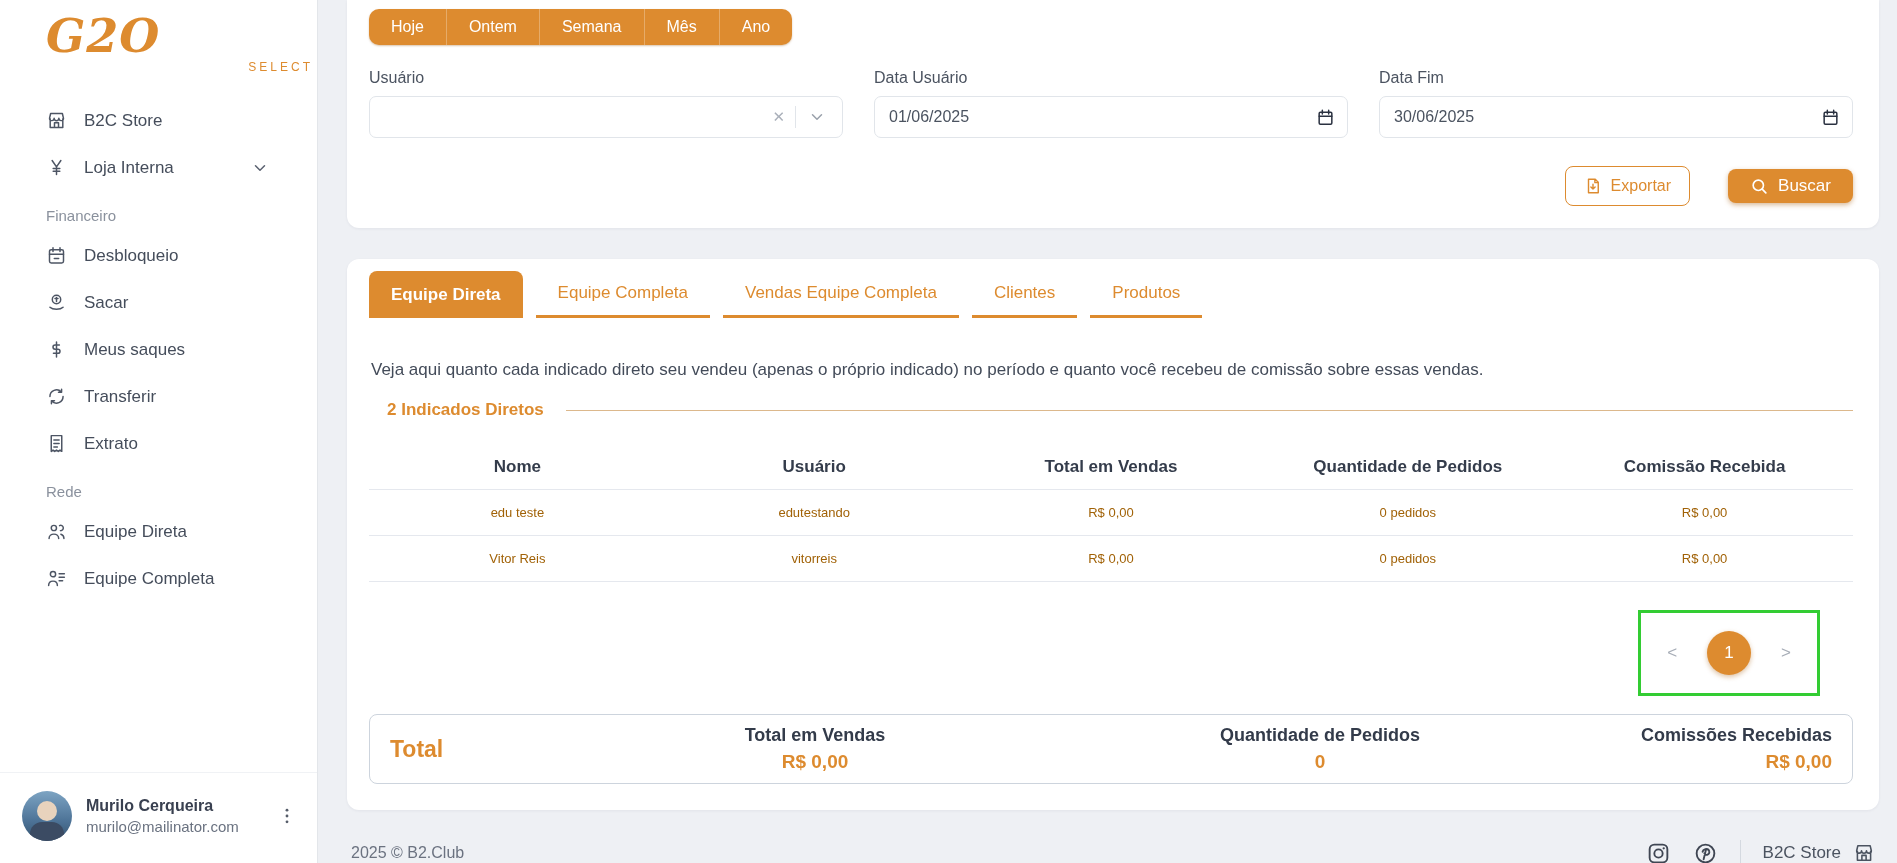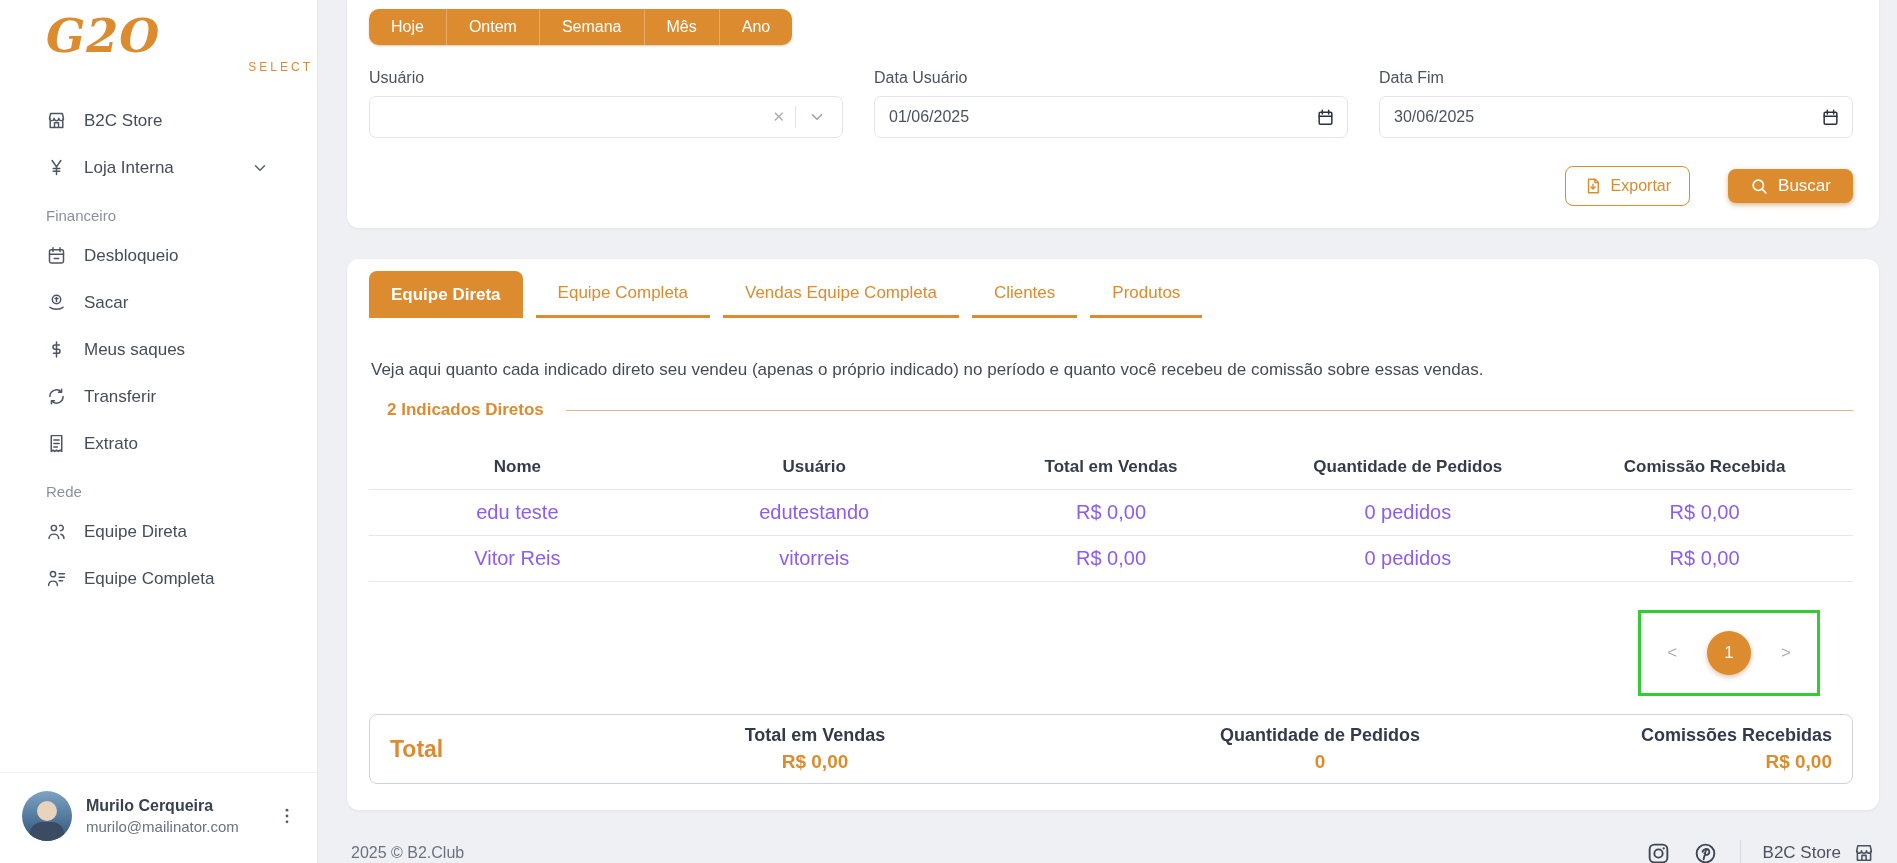--- a/index.html
+++ b/index.html
@@ -60,21 +60,21 @@
   .tabs{display:flex;gap:13px;align-items:stretch}
   .tab{display:flex;align-items:center;padding:0 22px;height:47px;font-size:17px;color:var(--accent);cursor:pointer;border-bottom:3px solid var(--accent)}
   .tab.active{background:var(--accent);color:#fff;border-radius:8px 8px 0 0;border-bottom:none;font-weight:bold}
 
   .desc{margin-top:42px;font-size:17px;color:#434b59;padding-left:2px}
   .count-row{display:flex;align-items:center;gap:22px;margin-top:20px;padding-left:18px}
   .count-label{color:var(--accent);font-size:17px;font-weight:bold;white-space:nowrap}
   .count-row::after{content:"";flex:1;height:1px;background:#dcb88c}
 
   .table{margin-top:24px}
-  .trow{display:grid;grid-template-columns:repeat(5,1fr);align-items:center;height:46px;border-bottom:1px solid var(--line);font-size:20px;color:#8b5cf6}
+  .trow{display:grid;grid-template-columns:repeat(5,1fr);align-items:center;height:46px;border-bottom:1px solid var(--line);font-size:13px;color:#a16207}
   .trow > div{text-align:center}
   .trow.head{font-weight:bold;font-size:17px;color:#343c4b}
 
   .pag-area{display:flex;justify-content:flex-end;margin-top:28px;padding-right:33px}
   .pag-highlight{border:3px solid var(--highlight);padding:18px 26px;display:flex;align-items:center;gap:30px}
   .pag-arrow{color:#a7adb7;font-size:17px;cursor:pointer;background:none;border:none;font-family:inherit}
   .pag-page{width:44px;height:44px;border-radius:50%;background:var(--accent);color:#fff;font-size:17px;border:none;cursor:pointer;box-shadow:0 2px 5px rgba(170,100,25,.4);font-family:inherit}
 
   .total-bar{margin-top:18px;border:1px solid #cdd4dd;border-radius:8px;height:70px;display:grid;grid-template-columns:150px 590px 420px 1fr;align-items:center}
   .total-label{color:var(--accent);font-size:23px;font-weight:bold;padding-left:20px}

